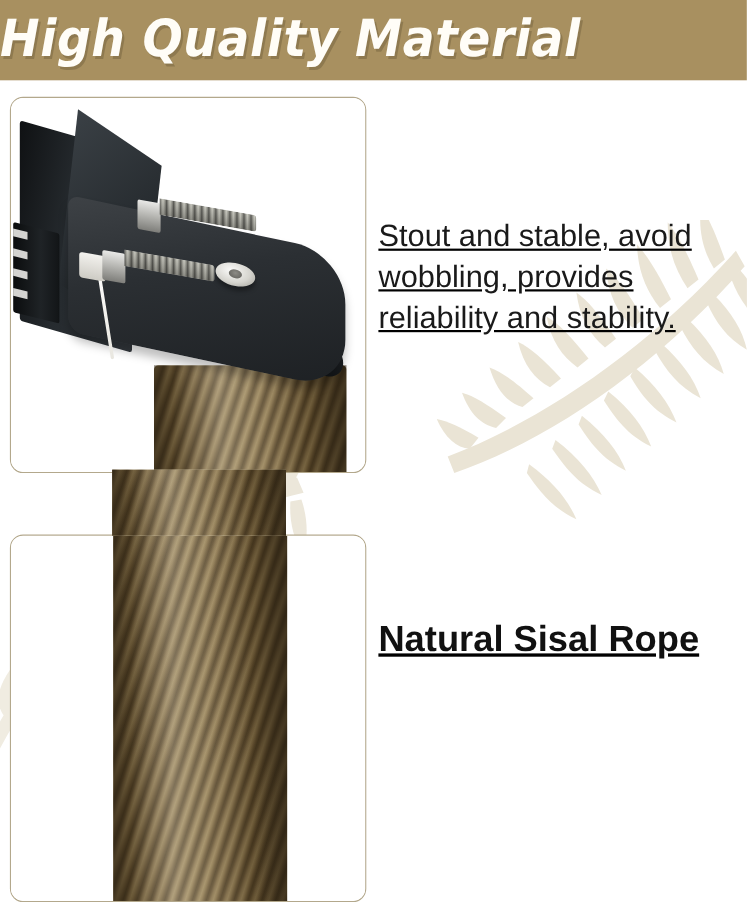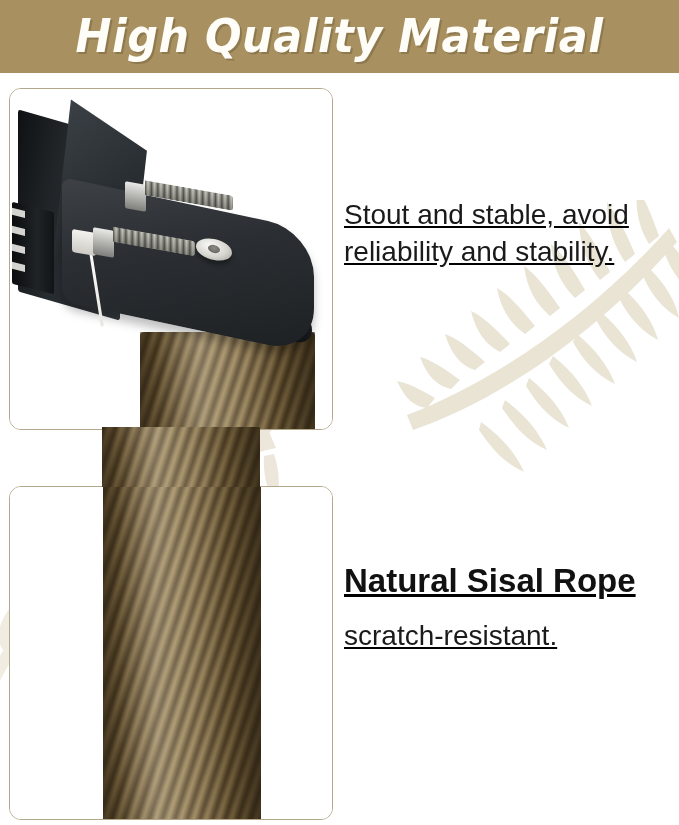--- a/index.html
+++ b/index.html
@@ -18,21 +18,21 @@
 
   
   #banner {
     position: absolute;
     left: 0; top: 0;
     width: 679px;
     height: 73px;
     background: #a89060;
     display: flex;
     align-items: center;
-    justify-content: center;
+    justify-content: flex-start;
     overflow: hidden;
   }
   #banner-title {
     font-family: "DejaVu Sans", sans-serif;
     font-weight: 700;
     font-style: italic;
     font-size: 43px;
     letter-spacing: 0.5px;
     color: #fffdf7;
     text-shadow: 2px 2px 0 rgba(95,80,50,0.35);
@@ -389,25 +389,25 @@
         <div class="bolt-head"></div>
         <div class="bolt-shaft"></div>
       </div>
     </div>
 
   </div>
 </div>
 
 <div class="text-block" id="text-bracket">
   <div class="body-line">Stout and stable, avoid</div>
+  <div class="body-line">wobbling, provides</div>
   <div class="body-line">reliability and stability.</div>
 </div>
 
 <div class="photo-frame" id="frame-rope">
   <div class="photo-inner">
     <div class="rope-post" id="rope-bottom"></div>
   </div>
 </div>
 
 <div class="text-block" id="text-rope">
   <div class="section-heading">Natural Sisal Rope</div>
-  <div class="body-line">scratch-resistant.</div>
 </div>
 
 </body></html>

